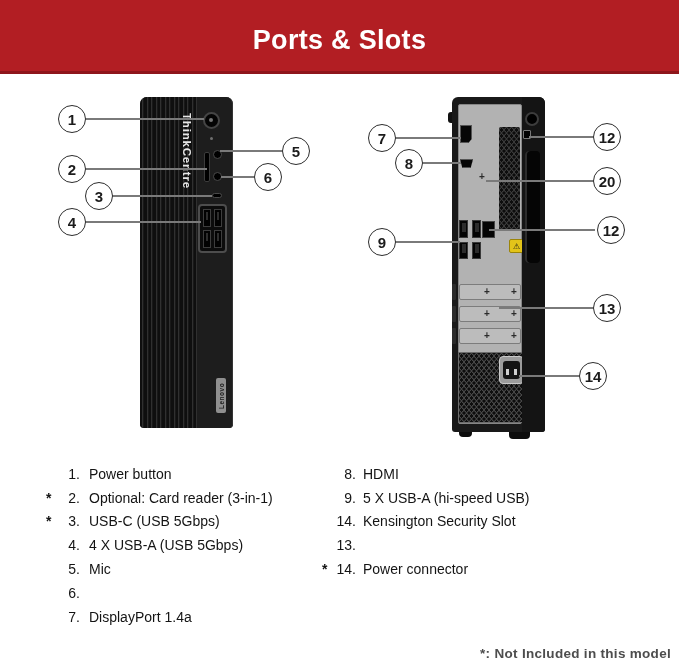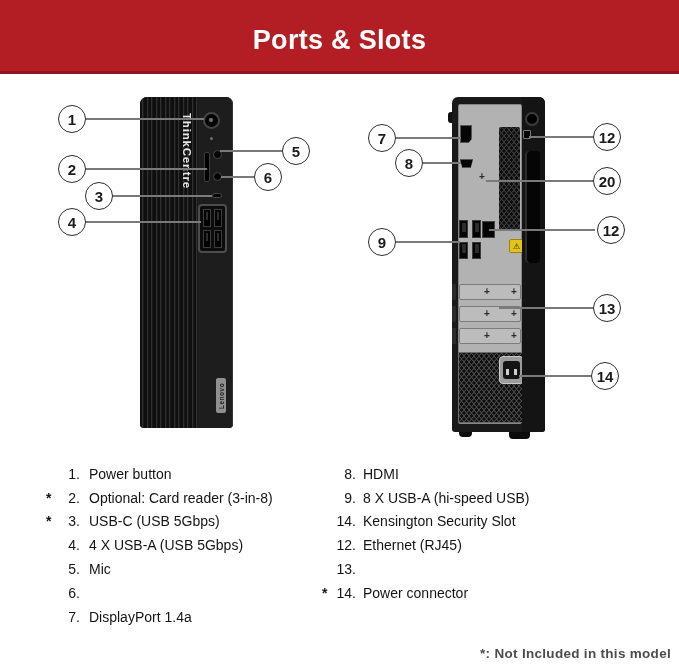--- a/index.html
+++ b/index.html
@@ -15,21 +15,21 @@
   .callout { position:absolute; width:28px; height:28px; box-sizing:border-box; border-radius:50%;
              background:#fff; border:1.7px solid #2d2d2d; color:#1b1b1b;
              display:flex; align-items:center; justify-content:center;
              font-size:15px; font-weight:bold; z-index:5; }
   .cline { position:absolute; height:1.6px; background:#7a7a7a; z-index:3; }
 
   .c1{left:58px;top:105px}.c2{left:58px;top:155px}.c3{left:85px;top:182px}.c4{left:58px;top:208px}
   .c5{left:282px;top:137px}.c6{left:254px;top:163px}
   .c7{left:368px;top:124px}.c8{left:395px;top:149px}.c9{left:368px;top:228px}
   .c10{left:593px;top:123px}.c11{left:593px;top:167px}.c12{left:597px;top:216px}
-  .c13{left:593px;top:294px}.c14{left:591px;top:362px}
+  .c13{left:593px;top:294px}.c14{left:579px;top:362px}
 
   .l1{left:84px;top:118px;width:120px}.l2{left:84px;top:168px;width:123px}
   .l3{left:111px;top:195px;width:101px}.l4{left:84px;top:221px;width:117px}
   .l5{left:220px;top:150px;width:64px}.l6{left:221px;top:176px;width:35px}
   .l7{left:394px;top:137px;width:67px}.l8{left:421px;top:162px;width:40px}
   .l9{left:394px;top:241px;width:66px}.l10{left:529px;top:136px;width:66px}
   .l11{left:486px;top:180px;width:109px}.l12{left:489px;top:229px;width:106px}
   .l13{left:499px;top:307px;width:96px}.l14{left:519px;top:375px;width:76px}
 
   
@@ -239,21 +239,21 @@
 
   <div class="legend legend-left">
     <div class="legend-row">
       <span class="star"></span>
       <span class="num">1.</span>
       <span class="lbl">Power button</span>
     </div>
     <div class="legend-row">
       <span class="star">*</span>
       <span class="num">2.</span>
-      <span class="lbl">Optional: Card reader (3-in-8)</span>
+      <span class="lbl">Optional: Card reader (3-in-1)</span>
     </div>
     <div class="legend-row">
       <span class="star">*</span>
       <span class="num">3.</span>
       <span class="lbl">USB-C (USB 5Gbps)</span>
     </div>
     <div class="legend-row">
       <span class="star"></span>
       <span class="num">4.</span>
       <span class="lbl">4 X USB-A (USB 5Gbps)</span>
@@ -276,31 +276,26 @@
 
   <div class="legend legend-right">
     <div class="legend-row">
       <span class="star"></span>
       <span class="num">8.</span>
       <span class="lbl">HDMI</span>
     </div>
     <div class="legend-row">
       <span class="star"></span>
       <span class="num">9.</span>
-      <span class="lbl">8 X USB-A (hi-speed USB)</span>
+      <span class="lbl">5 X USB-A (hi-speed USB)</span>
     </div>
     <div class="legend-row">
       <span class="star"></span>
       <span class="num">14.</span>
       <span class="lbl">Kensington Security Slot</span>
-    </div>
-    <div class="legend-row">
-      <span class="star"></span>
-      <span class="num">12.</span>
-      <span class="lbl">Ethernet (RJ45)</span>
     </div>
     <div class="legend-row">
       <span class="star"></span>
       <span class="num">13.</span>
     </div>
     <div class="legend-row">
       <span class="star">*</span>
       <span class="num">14.</span>
       <span class="lbl">Power connector</span>
     </div>

